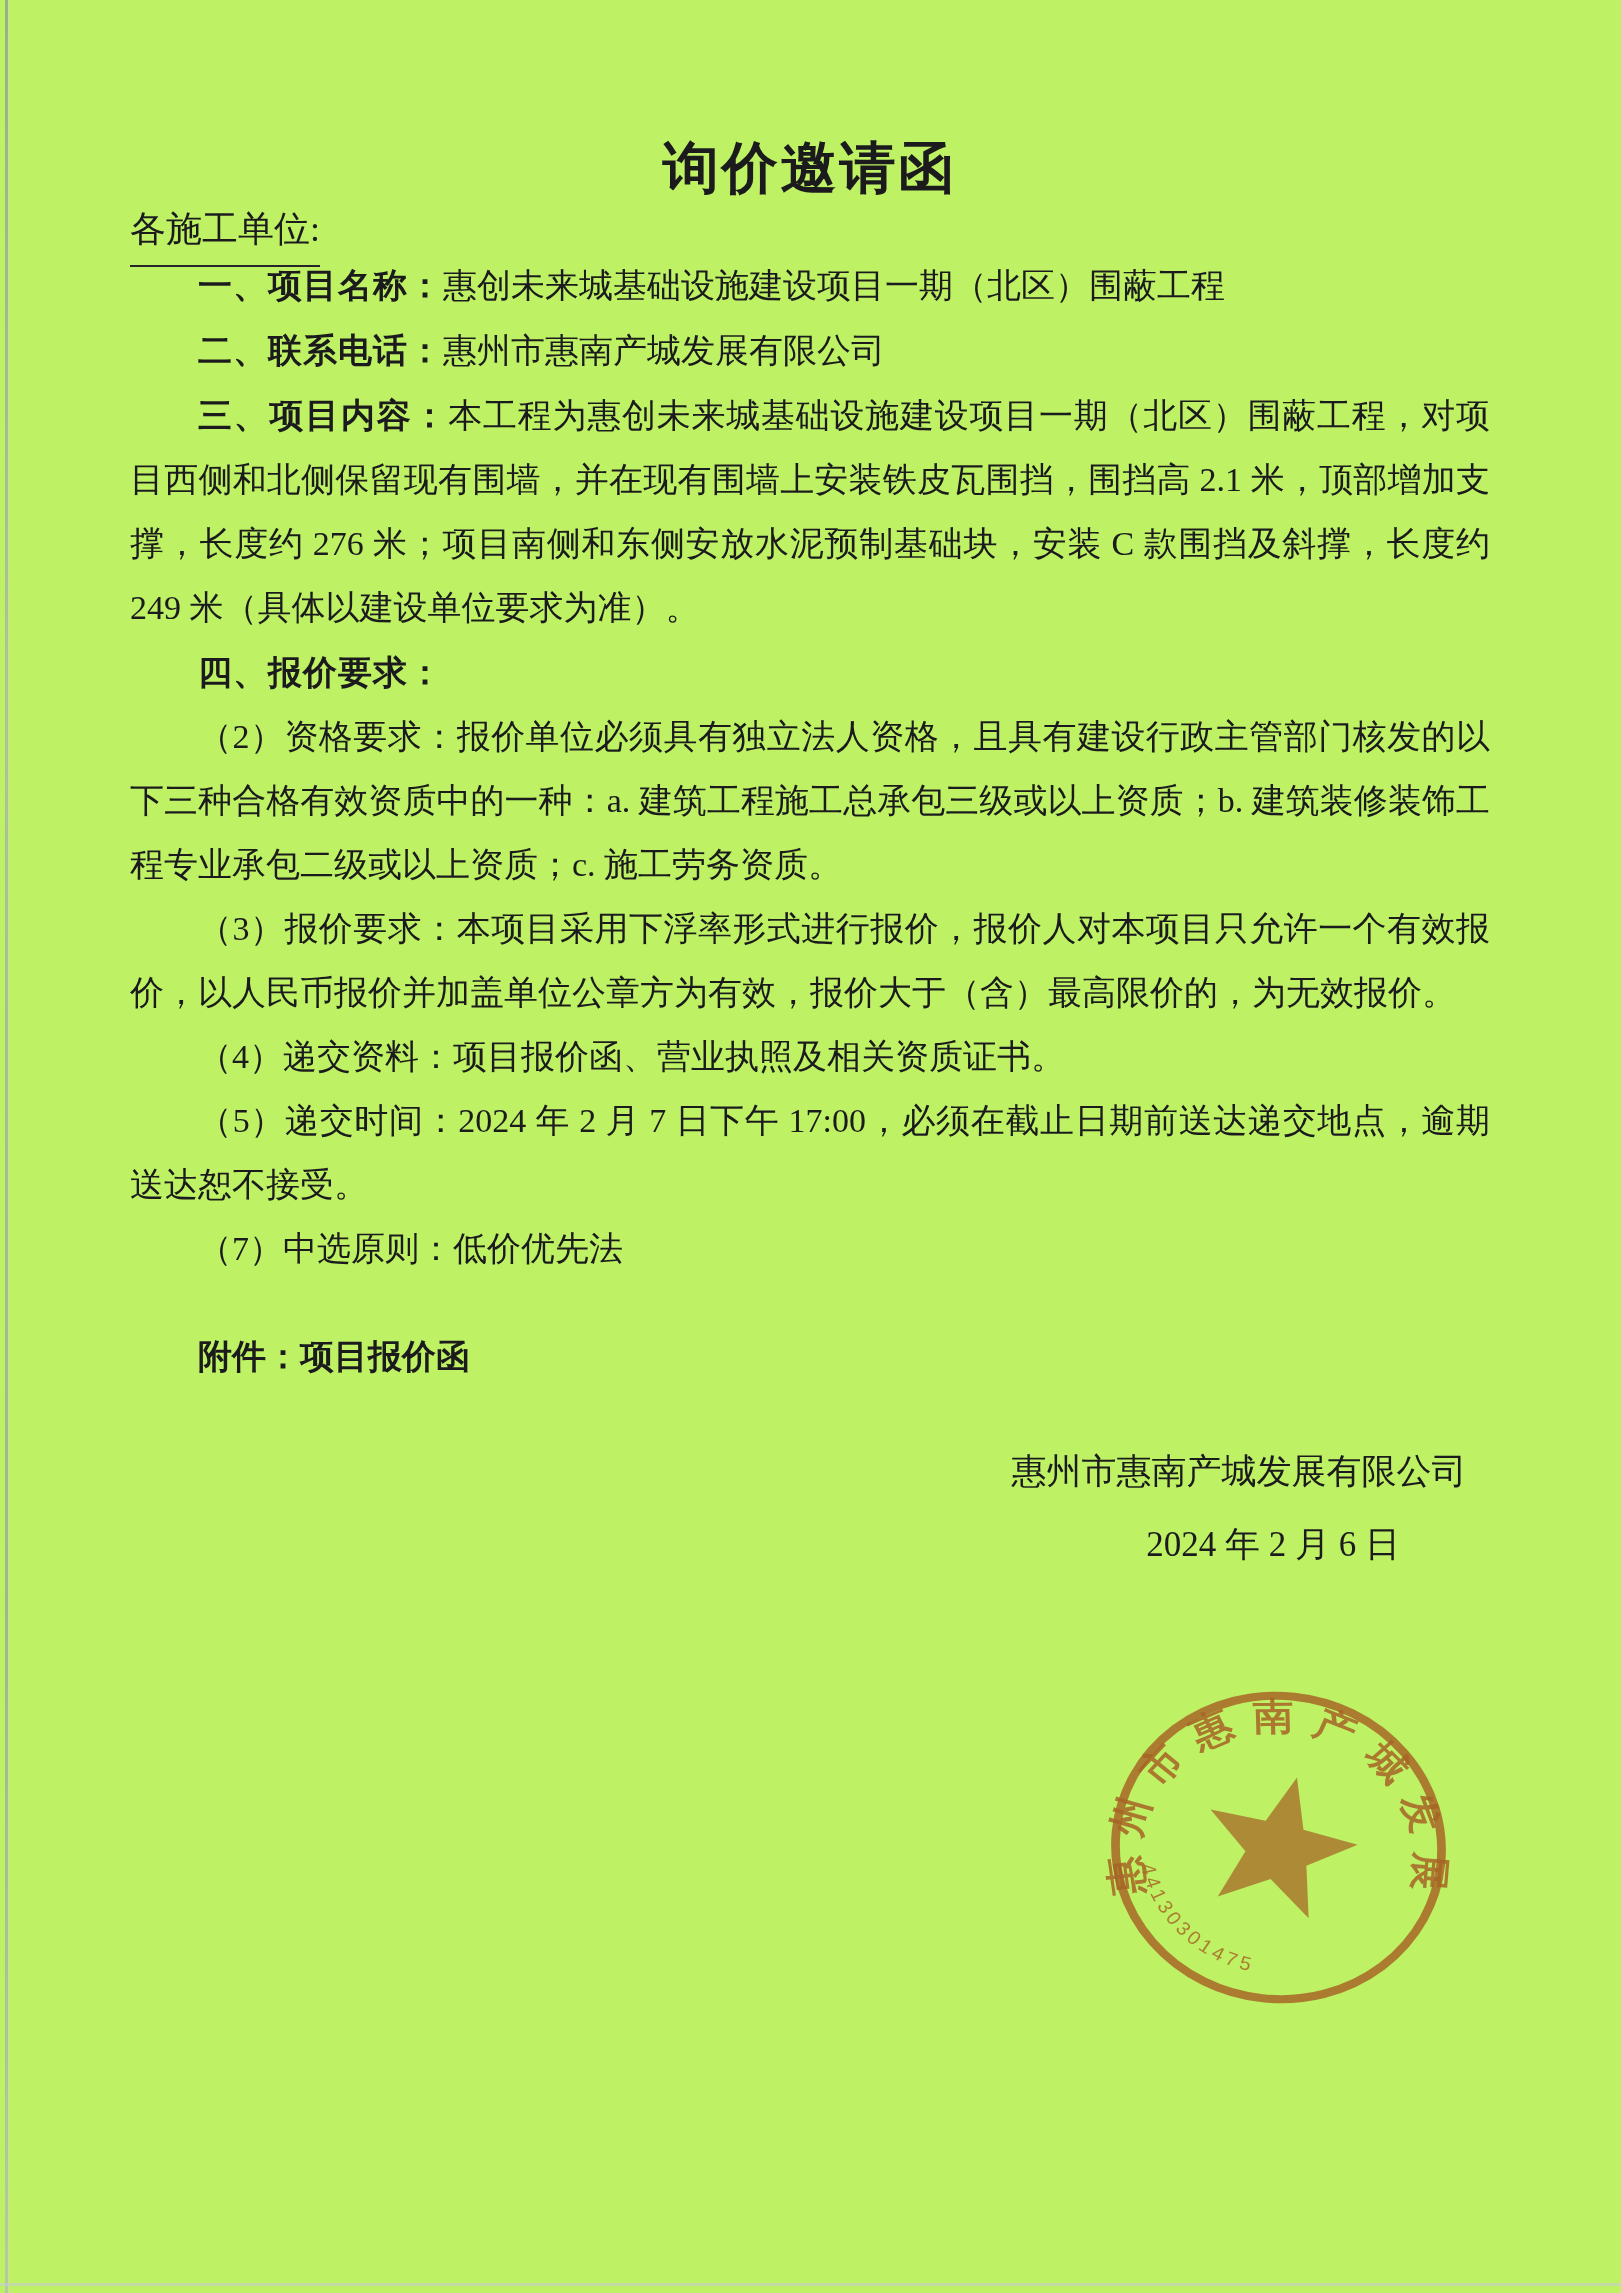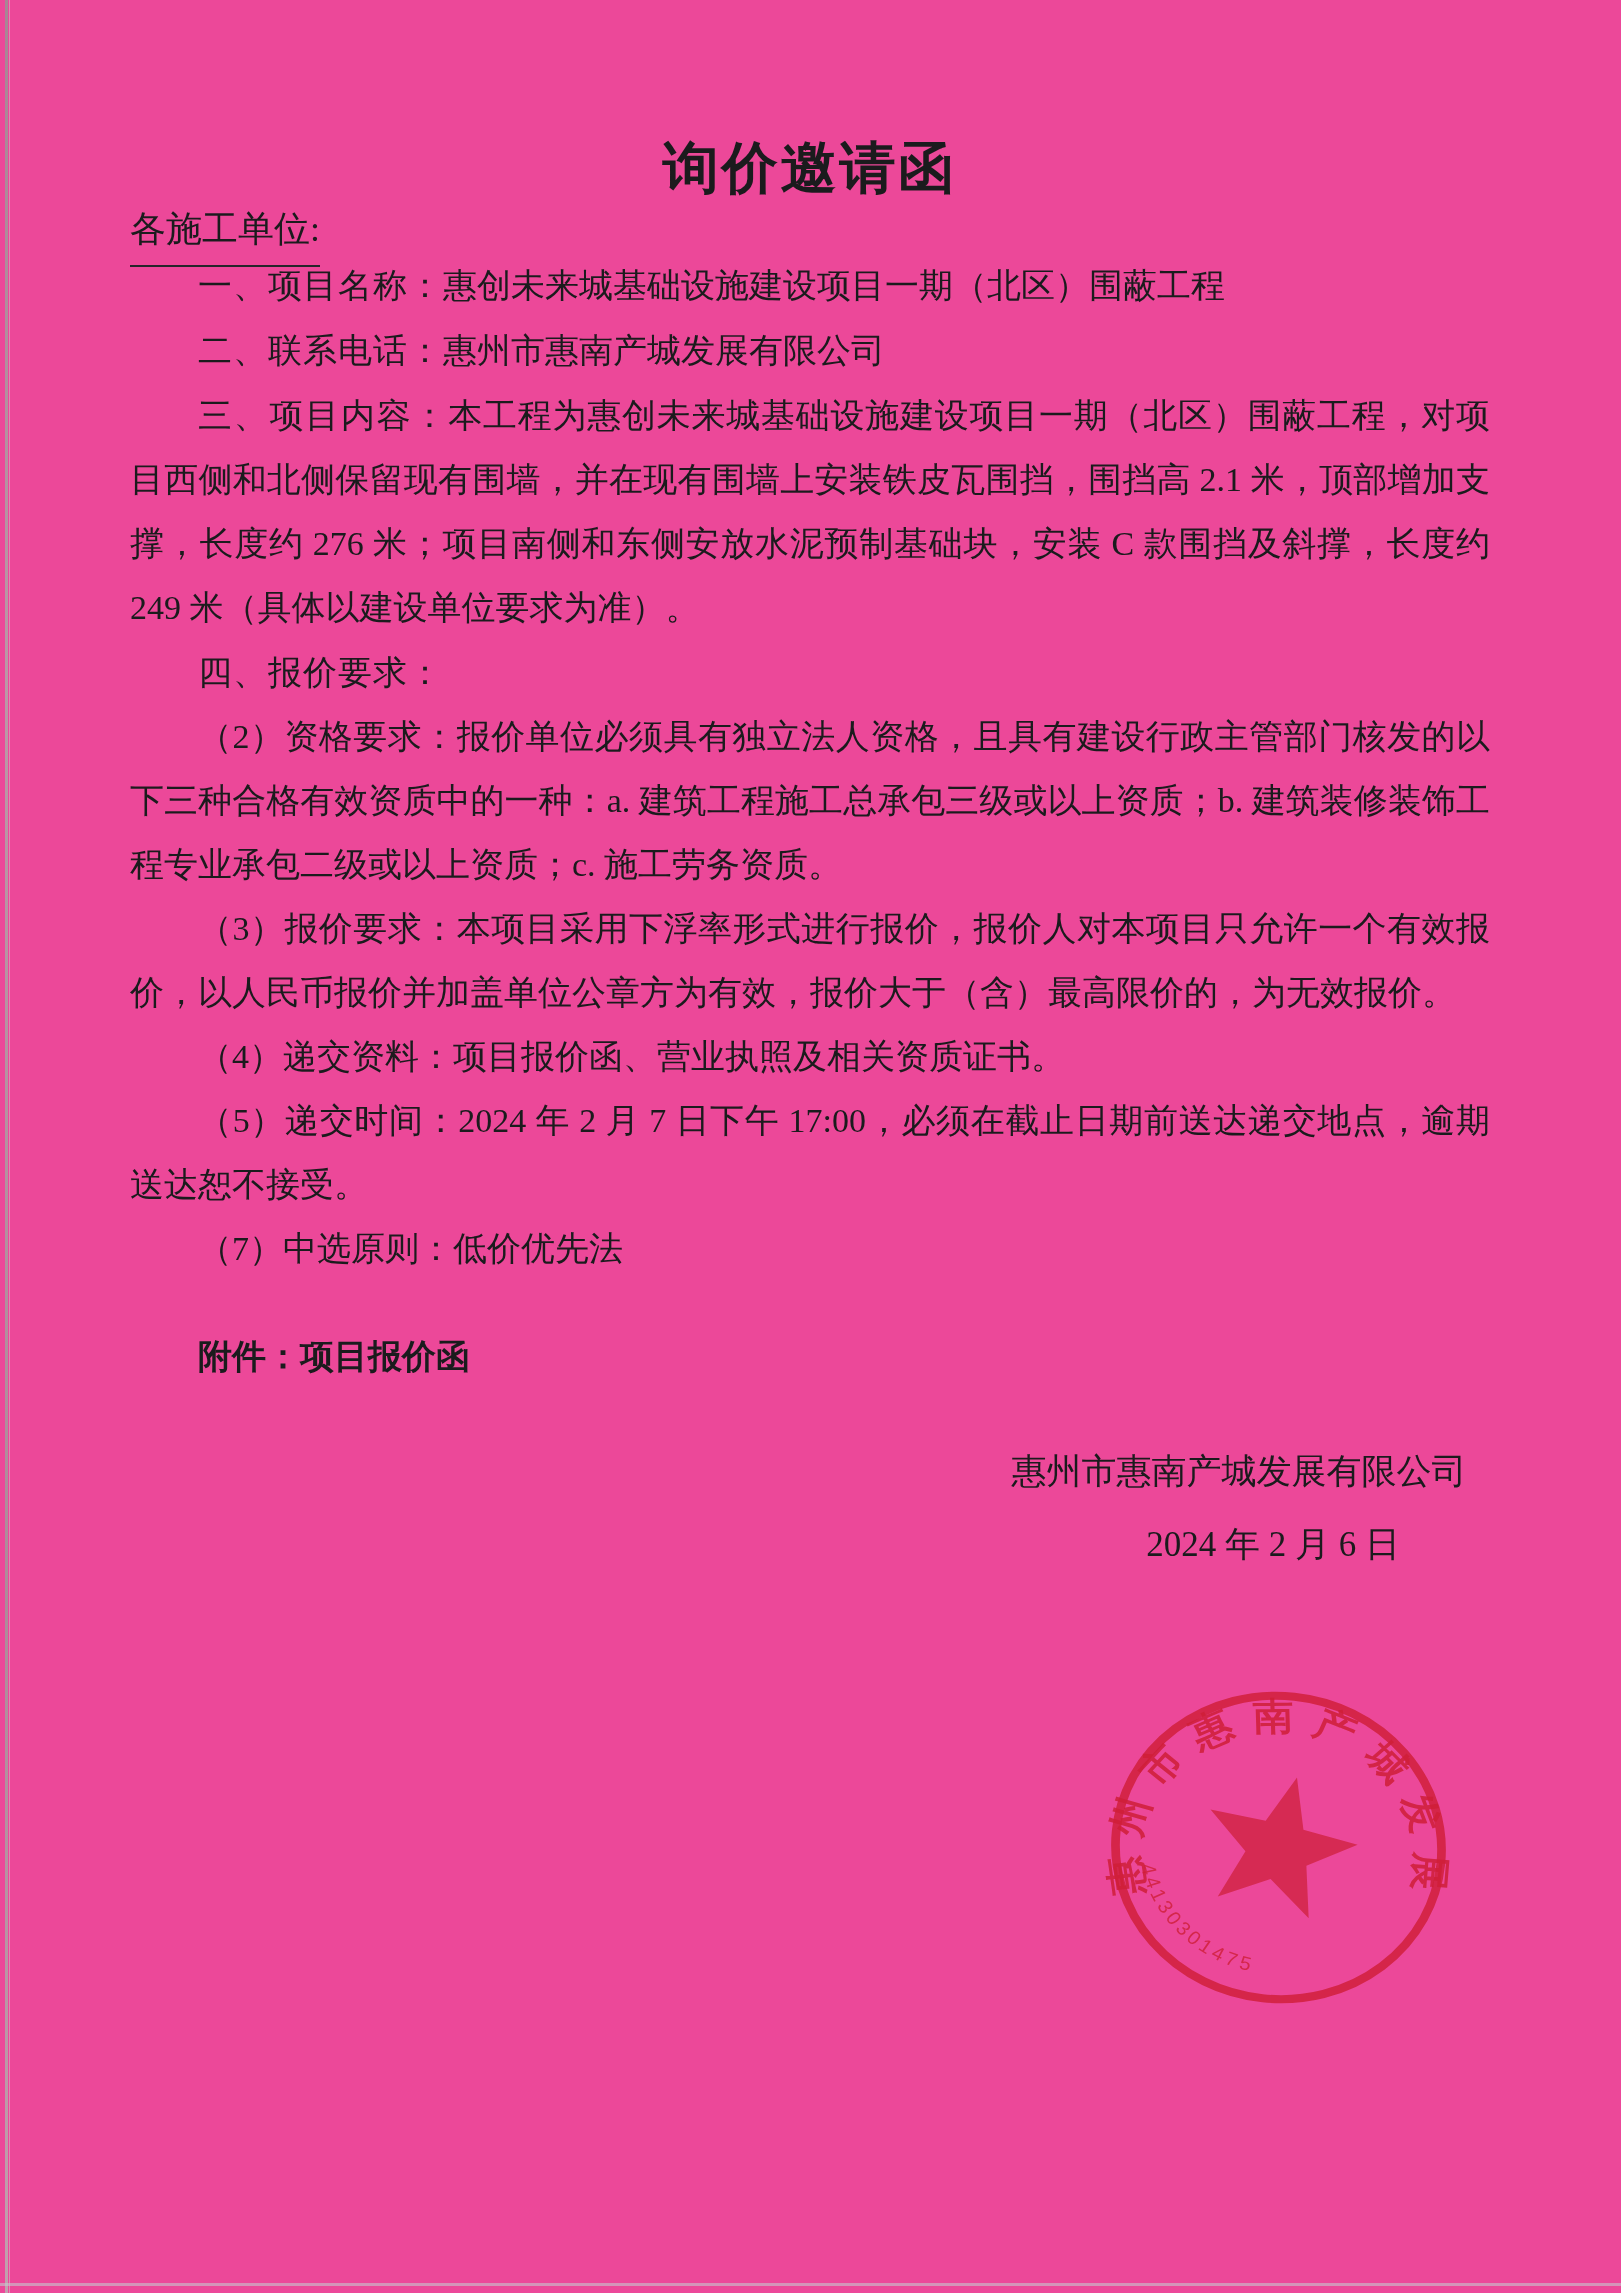--- a/index.html
+++ b/index.html
@@ -1,21 +1,21 @@
 <!DOCTYPE html>
 <html><head>
 <meta charset="utf-8">
 <style>
   html, body { margin: 0; padding: 0; }
   body { background: #eef2f5; }
   .page {
     position: relative;
     width: 1621px;
     height: 2294px;
-    background: #ec4899;
+    background: #bef264;
     overflow: hidden;
     font-family: "Liberation Serif", serif;
     color: #1b1b1d;
   }
   
   .scan-line-left {
     position: absolute; left: 4.9px; top: 0; width: 2.9px; height: 100%;
     background: linear-gradient(#8f9a93, #aab3ab 30%, #97a29a 70%, #b4bdb5);
     opacity: .75;
   }
@@ -42,21 +42,21 @@
   }
   .salutation span { border-bottom: 2.9px solid #25252a; padding-bottom: 16px; }
   .body p {
     margin: 0;
     font-size: 34px; line-height: 64px;
     text-indent: 2em;
     text-align: justify;
   }
   .body p.first { margin-top: 29px; }
   .u { border-bottom: 2px solid #25252a; padding-bottom: 2.9px; }
-  .lbl { font-family: "Liberation Sans", sans-serif; font-weight: 400; letter-spacing: 1px; }
+  .lbl { font-family: "Liberation Sans", sans-serif; font-weight: 700; letter-spacing: 1px; }
   .no-justify { text-align: left !important; }
   .attachment { margin-top: 44px !important; font-weight: bold; }
   .signature { margin-top: 51px; }
   .sig-company {
     font-size: 35px; line-height: 63px;
     text-align: right; padding-right: 23.5px;
   }
   .sig-date {
     margin-top: 9.8px;
     font-size: 35px; line-height: 63px;

